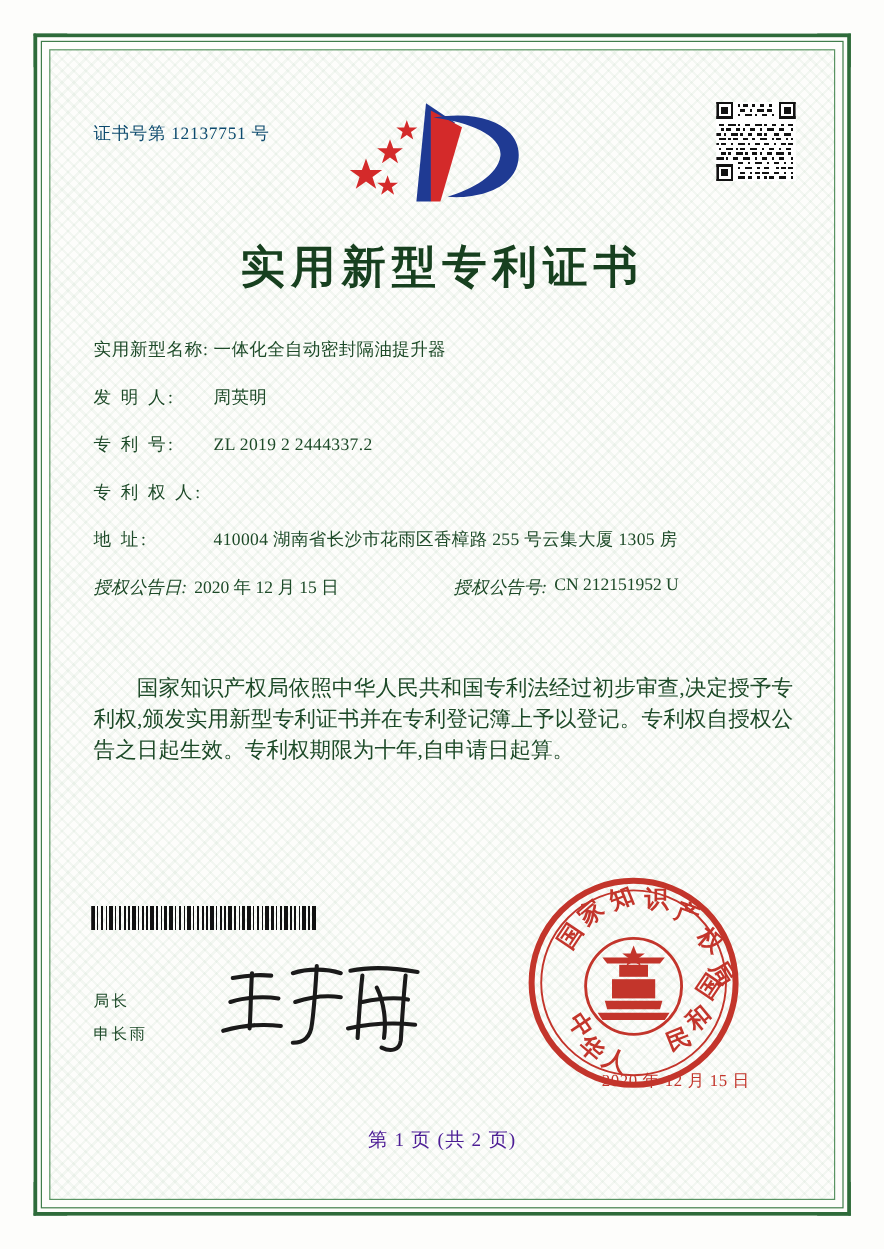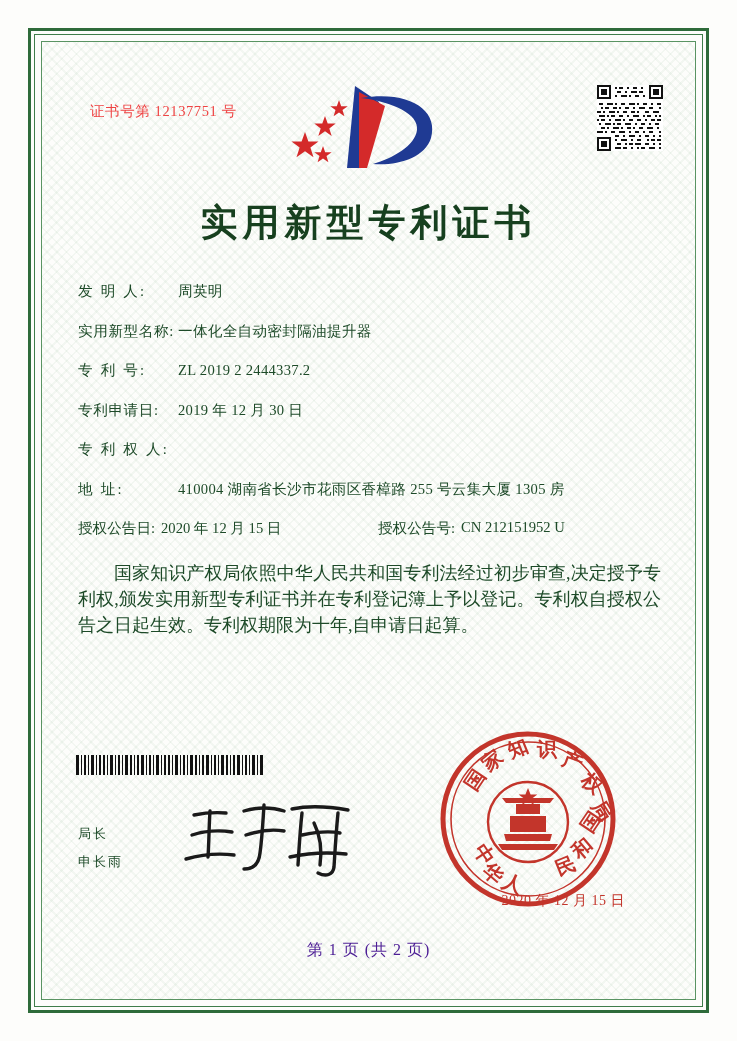--- a/index.html
+++ b/index.html
@@ -71,25 +71,25 @@
   .content {
     position: absolute;
     left: 60px;
     top: 60px;
     right: 60px;
     bottom: 60px;
   }
 
   .cert-no {
     position: absolute;
-    left: 30px;
+    left: 18px;
     top: 42px;
     font-size: 14.5px;
     letter-spacing: 0.6px;
-    color: #ef4444;
+    color: #0c4a6e;
     white-space: nowrap;
   }
 
   
   .qr {
     position: absolute;
     right: 14px;
     top: 25px;
     width: 66px;
     height: 66px;
@@ -157,20 +157,21 @@
     width: 300px;
     flex: 0 0 300px;
     display: flex;
   }
   .row-dual .seg-b {
     display: flex;
   }
   .row-dual .lbl {
     white-space: nowrap;
     margin-right: 6px;
+    font-style: italic;
   }
 
   .paragraphs {
     position: absolute;
     left: 18px;
     right: 16px;
     top: 500px;
     font-size: 18px;
     line-height: 26px;
     color: #1d4a28;
@@ -414,34 +415,30 @@
           <polygon points="50,20 52.2,26.2 58.7,26.2 53.5,30.1 55.4,36.3 50,32.4 44.6,36.3 46.5,30.1 41.3,26.2 47.8,26.2"></polygon>
           <polygon points="34,66 36.2,72.2 42.7,72.2 37.5,76.1 39.4,82.3 34,78.4 28.6,82.3 30.5,76.1 25.3,72.2 31.8,72.2"></polygon>
         </g>
       </svg>
     </div>
 
     <div class="title">实用新型专利证书</div>
 
     <div class="fields">
       <div class="field-row">
+        <div class="field-label wide">实用新型名称:</div>
+        <div class="field-value">一体化全自动密封隔油提升器</div>
+      </div>
+      <div class="field-row">
         <div class="field-label">发 明 人:</div>
         <div class="field-value">周英明</div>
       </div>
       <div class="field-row">
-        <div class="field-label wide">实用新型名称:</div>
-        <div class="field-value">一体化全自动密封隔油提升器</div>
-      </div>
-      <div class="field-row">
         <div class="field-label">专 利 号:</div>
         <div class="field-value">ZL 2019 2 2444337.2</div>
-      </div>
-      <div class="field-row">
-        <div class="field-label wide">专利申请日:</div>
-        <div class="field-value">2019 年 12 月 30 日</div>
       </div>
       <div class="field-row">
         <div class="field-label">专 利 权 人:</div>
       </div>
       <div class="field-row">
         <div class="field-label">地       址:</div>
         <div class="field-value">410004 湖南省长沙市花雨区香樟路 255 号云集大厦 1305 房</div>
       </div>
 
       <div class="row-dual">

